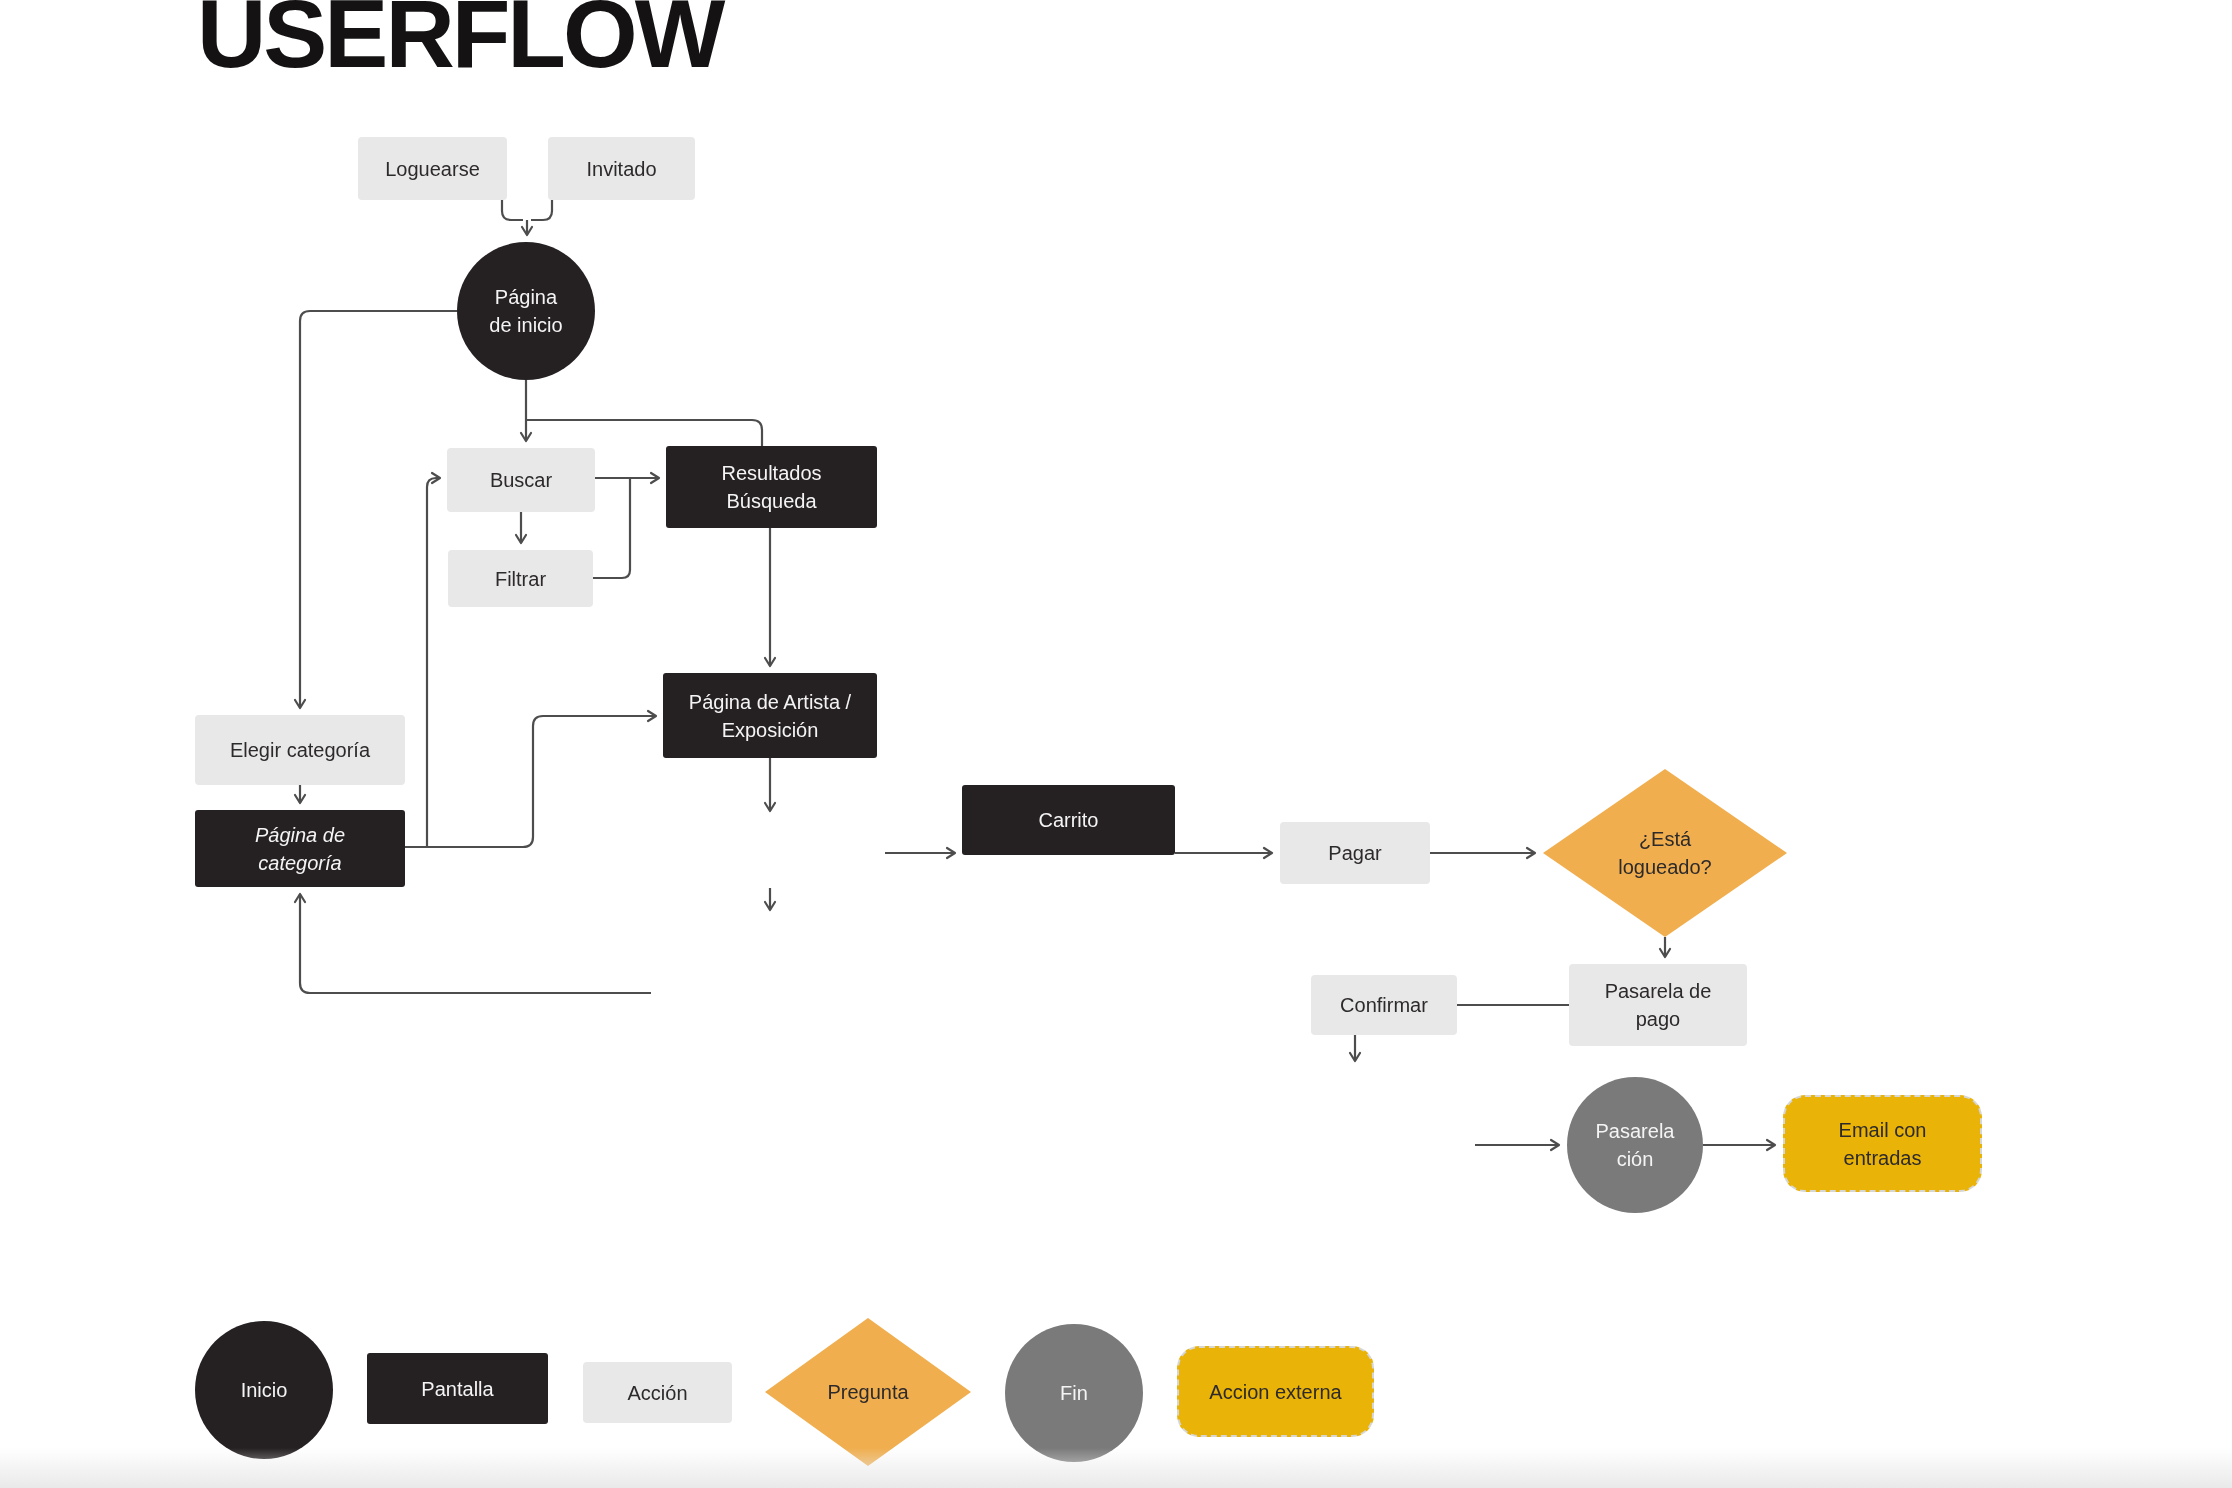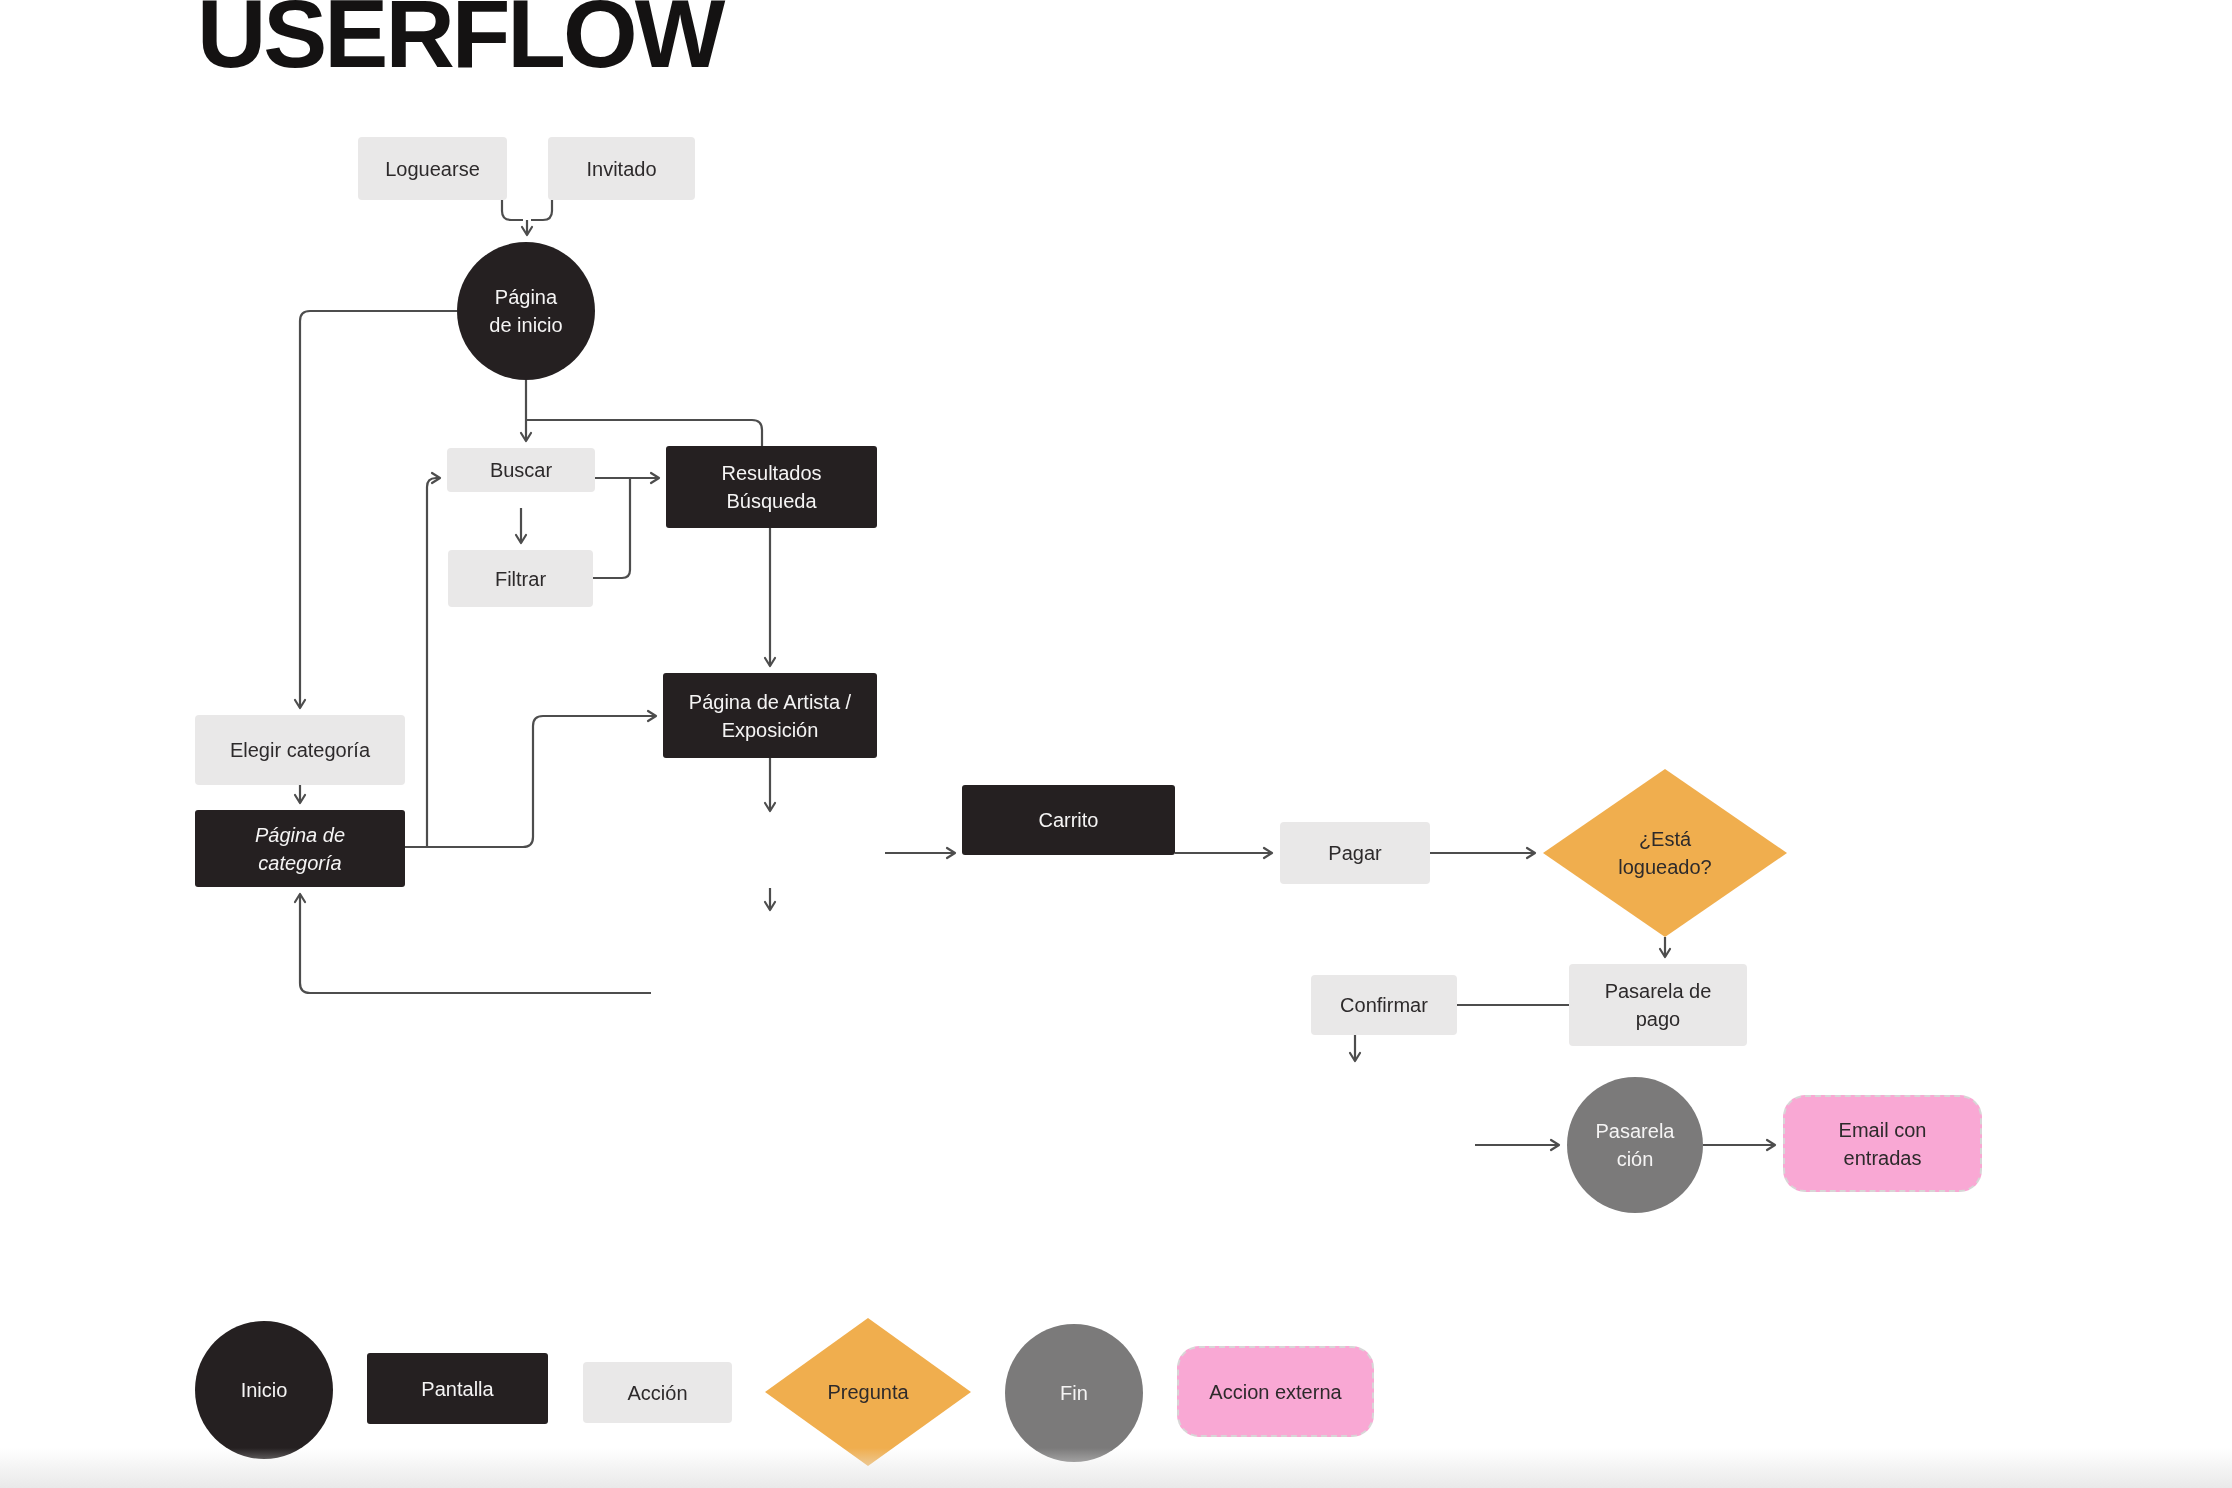--- a/index.html
+++ b/index.html
@@ -21,21 +21,21 @@
   .node{
     position:absolute;display:flex;align-items:center;justify-content:center;
     text-align:center;font-size:20px;line-height:1.4;color:var(--text_dark);
     box-sizing:border-box;
   }
   .node .lbl{white-space:pre-line;position:relative;z-index:2;padding:0 6px;}
   .node.action{background:var(--action_bg);border-radius:4px;}
   .node.screen{background:var(--black_node);color:var(--text_light);border-radius:3px;}
   .node.start{background:var(--black_node);color:var(--text_light);border-radius:50%;}
   .node.end{background:var(--end_bg);color:var(--text_light);border-radius:50%;}
-  .node.external{background:#f9a8d4;border:2px dashed var(--external_border);border-radius:22px;}
+  .node.external{background:#eab308;border:2px dashed var(--external_border);border-radius:22px;}
   .node.question{background:transparent;}
   .node.question::before{
     content:"";position:absolute;inset:0;z-index:1;
     background:var(--question_bg);
     clip-path:polygon(50% 0,100% 50%,50% 100%,0 50%);
   }
   .bottom-fade{
     position:absolute;left:0;top:1448px;width:2232px;height:40px;z-index:3;
     background:linear-gradient(180deg, rgba(233,233,233,0) 0%, var(--page_fade) 100%);
     pointer-events:none;
@@ -84,21 +84,21 @@
       <div class="node action" style="left: 358px; top: 137px; width: 149px; height: 63px;">
         <div class="lbl">Loguearse</div>
       </div>
       <div class="node action" style="left: 548px; top: 137px; width: 147px; height: 63px;">
         <div class="lbl">Invitado</div>
       </div>
       <div class="node start" style="left: 457px; top: 242px; width: 138px; height: 138px;">
         <div class="lbl">Página
 de inicio</div>
       </div>
-      <div class="node action" style="left: 447px; top: 448px; width: 148px; height: 44px;">
+      <div class="node action" style="left: 447px; top: 448px; width: 148px; height: 64px;">
         <div class="lbl">Buscar</div>
       </div>
       <div class="node screen" style="left: 666px; top: 446px; width: 211px; height: 82px;">
         <div class="lbl">Resultados
 Búsqueda</div>
       </div>
       <div class="node action" style="left: 448px; top: 550px; width: 145px; height: 57px;">
         <div class="lbl">Filtrar</div>
       </div>
       <div class="node screen" style="left: 663px; top: 673px; width: 214px; height: 85px;">

